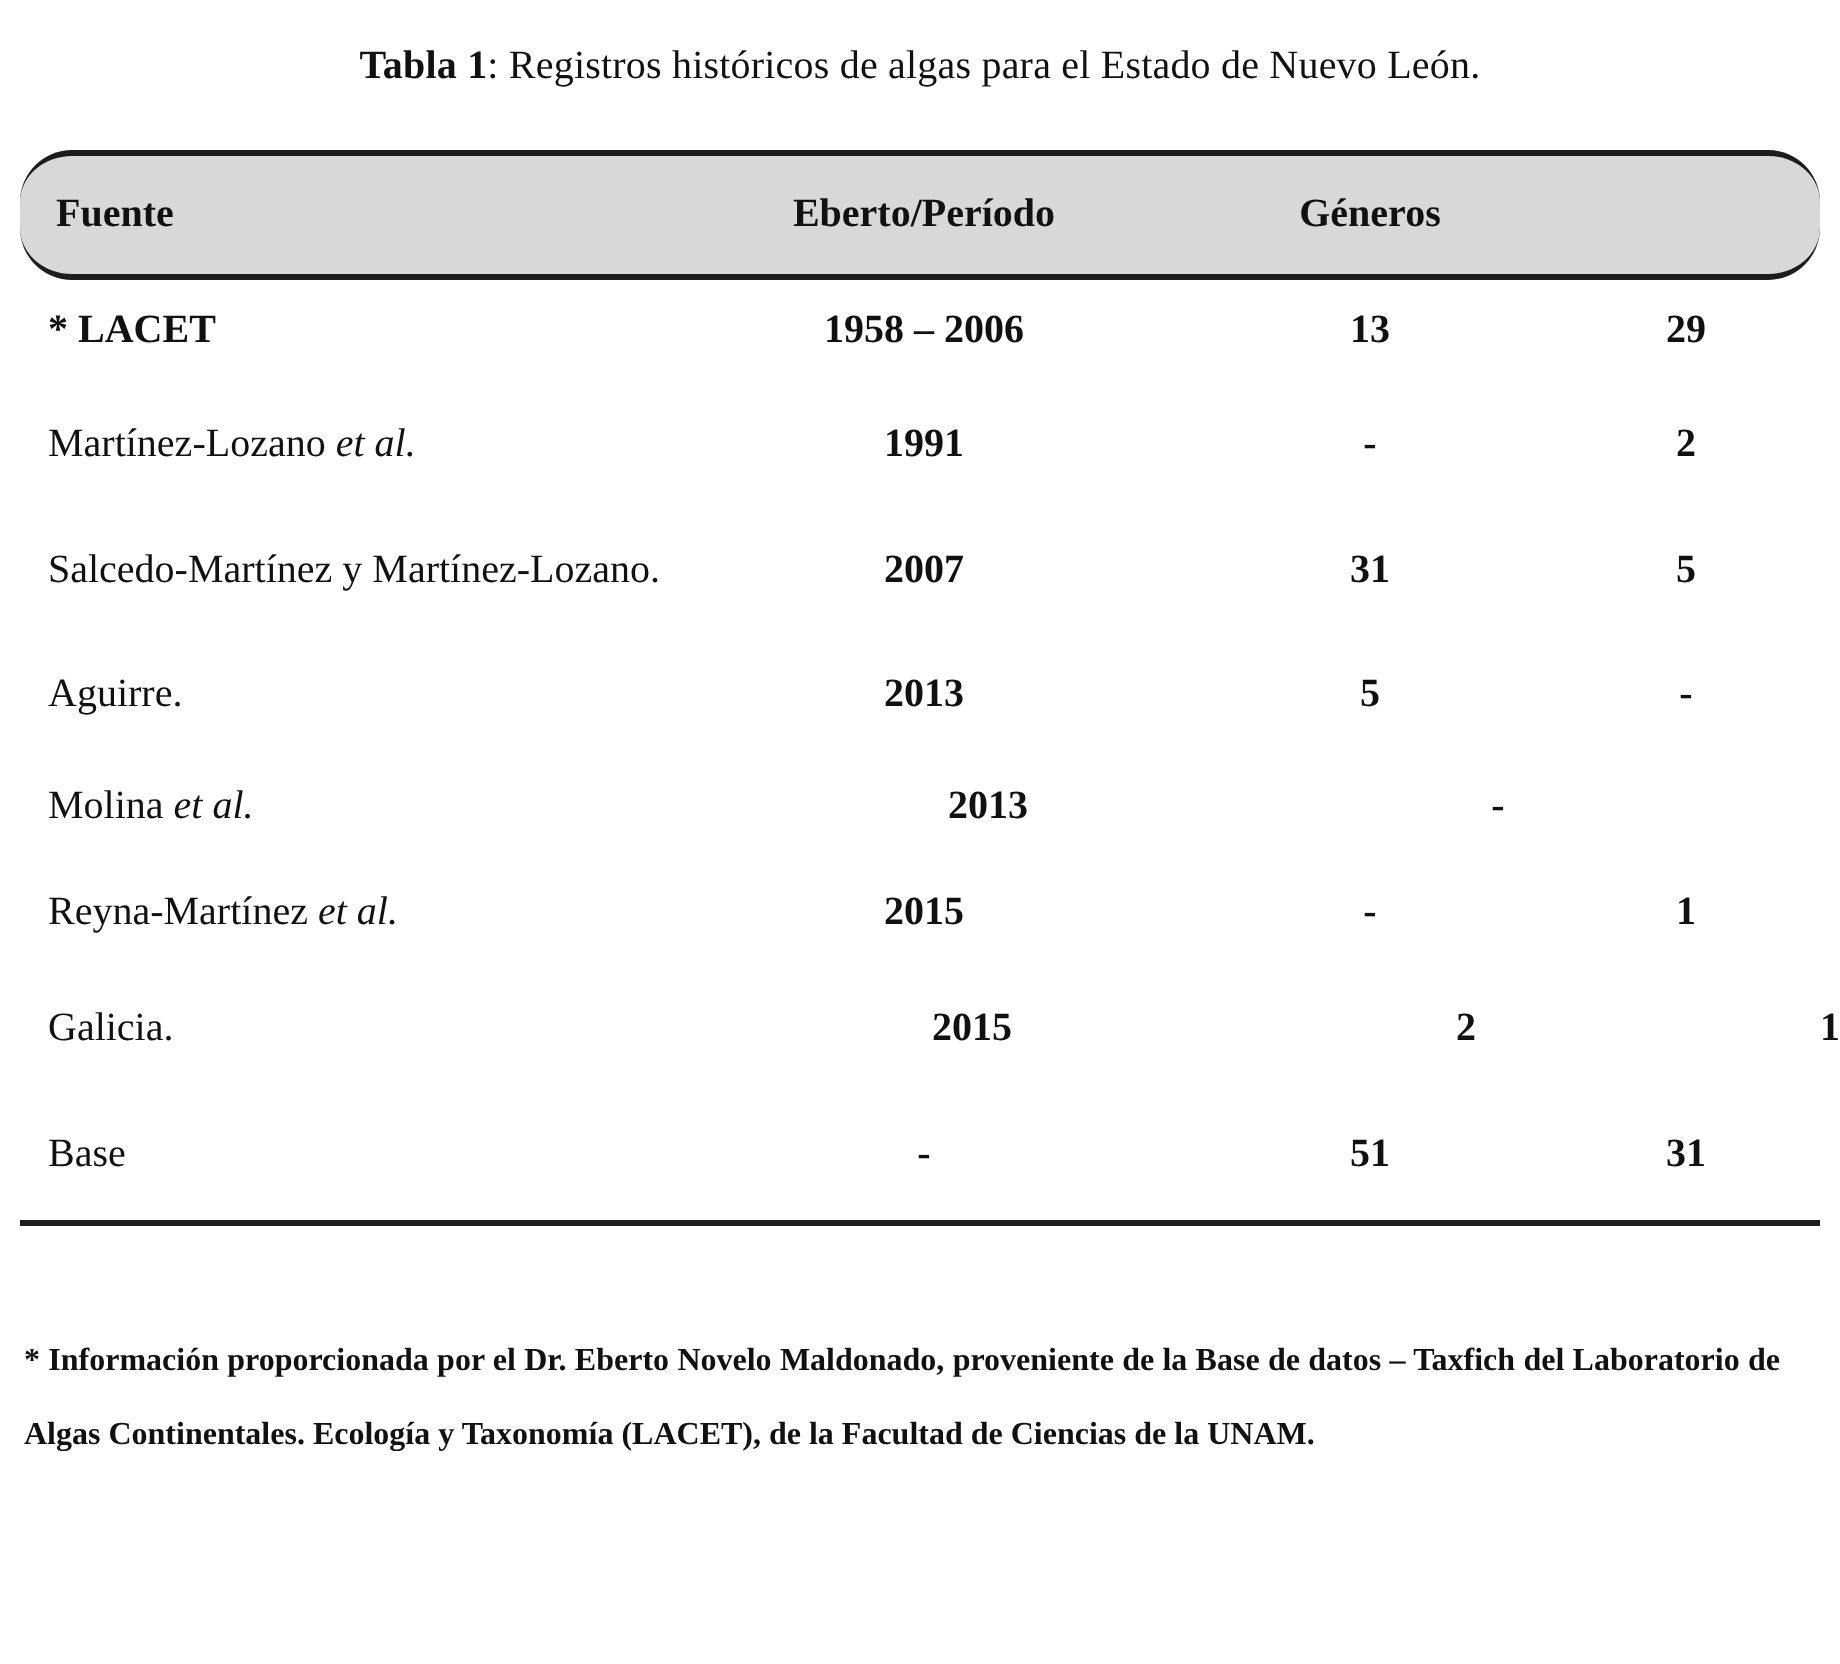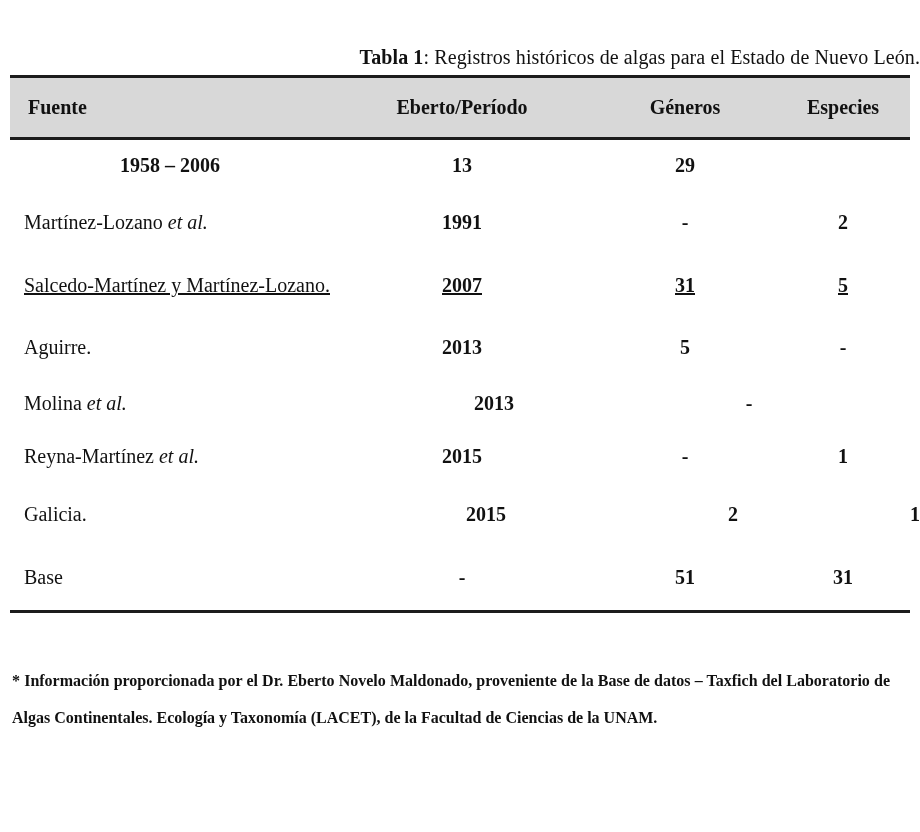--- a/index.html
+++ b/index.html
@@ -6,59 +6,59 @@
   body {
     width: 920px; height: 832px;
     background: #ffffff;
     font-family: "Liberation Serif", "DejaVu Serif", serif;
     color: #111111;
   }
   .page { position: relative; width: 920px; height: 832px; overflow: hidden; }
 
   .caption {
     padding-top: 22px;
-    text-align: right;
+    text-align: center;
     font-size: 20px;
     letter-spacing: 0.1px;
-    margin-top: 24px;
   }
   .caption .cap-bold { font-weight: bold; }
 
   .table {
     position: absolute;
     left: 10px; top: 75px;
     width: 900px;
   }
   .thead {
     display: grid;
     grid-template-columns: 320px 264px 182px 134px;
     align-items: center;
     height: 59px;
     background: #d8d8d8;
     border-top: 3px solid #1c1c1c;
     border-bottom: 3px solid #1c1c1c;
     font-weight: bold;
     font-size: 20px;
+    border-radius: 26px;
   }
   .c1 { text-align: left; }
   .c2, .c3, .c4 { text-align: center; }
   .thead .c1 { padding-left: 18px; }
 
   .tbody { border-bottom: 3px solid #1c1c1c; }
   .row {
     display: grid;
     grid-template-columns: 320px 264px 182px 134px;
     align-items: center;
     font-size: 20px;
   }
   .row .c1 { padding-left: 14px; }
   .row .num { font-weight: bold; }
   .row:nth-child(1) { height: 50px; }
   .row:nth-child(2) { height: 64px; }
-  .row:nth-child(3) { height: 63px; text-decoration: underline; }
+  .row:nth-child(3) { height: 63px; }
   .row:nth-child(4) { height: 60px; }
   .row:nth-child(5) { height: 52px; gap: 32px; }
   .row:nth-child(6) { height: 54px; }
   .row:nth-child(7) { height: 62px; gap: 24px; }
   .row:nth-child(8) { height: 65px; }
   .ital { font-style: italic; margin-top: 16px; }
 
   .footnote {
     position: absolute;
     left: 12px; top: 662px;
@@ -76,24 +76,24 @@
 
   <div class="caption">
     <span class="cap-bold">Tabla 1</span><span>: Registros históricos de algas para el Estado de Nuevo León.</span>
   </div>
 
   <div class="table">
     <div class="thead">
       <div class="c1">Fuente</div>
       <div class="c2">Eberto/Período</div>
       <div class="c3">Géneros</div>
-      <div class="c4">Especies</div>
     </div>
     <div class="tbody">
         <div class="row">
+          <div class="c1" style="font-weight: bold;"><span>* LACET</span></div>
           <div class="c2 num">1958 – 2006</div>
           <div class="c3 num">13</div>
           <div class="c4 num">29</div>
         </div>
         <div class="row">
           <div class="c1"><span>Martínez-Lozano </span><span class="ital">et al.</span></div>
           <div class="c2 num">1991</div>
           <div class="c3 num">-</div>
           <div class="c4 num">2</div>
         </div>

